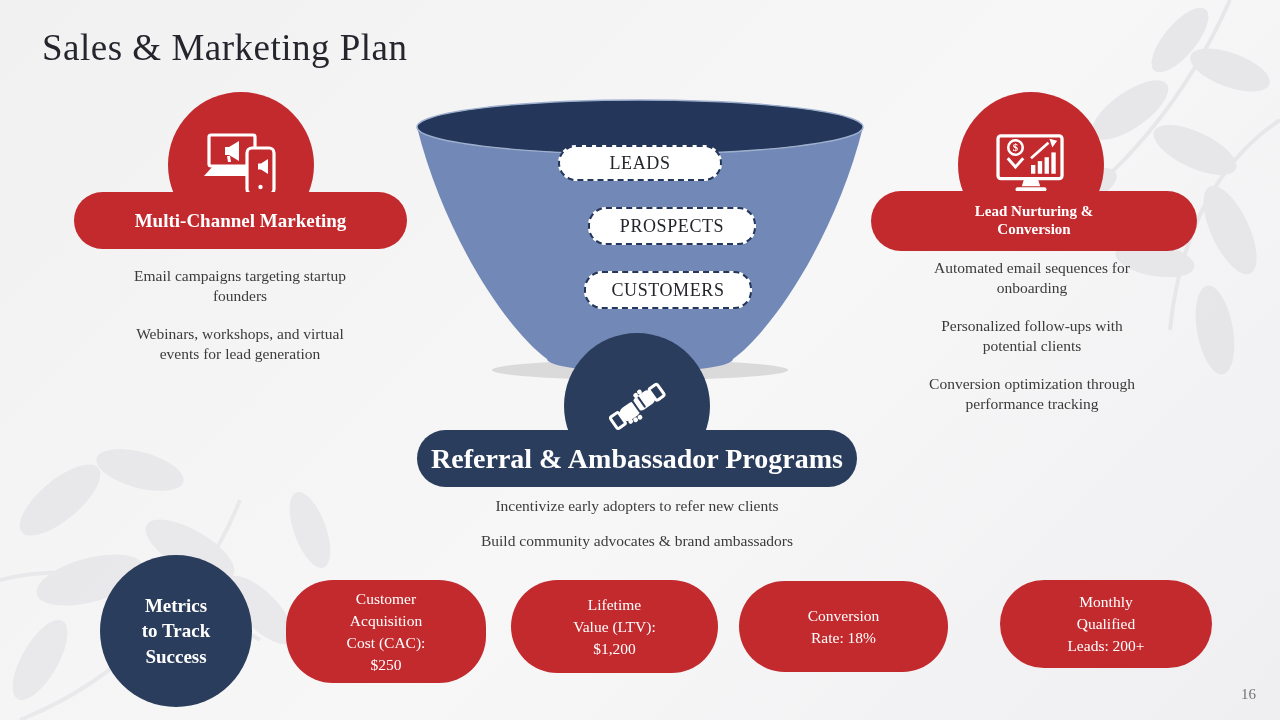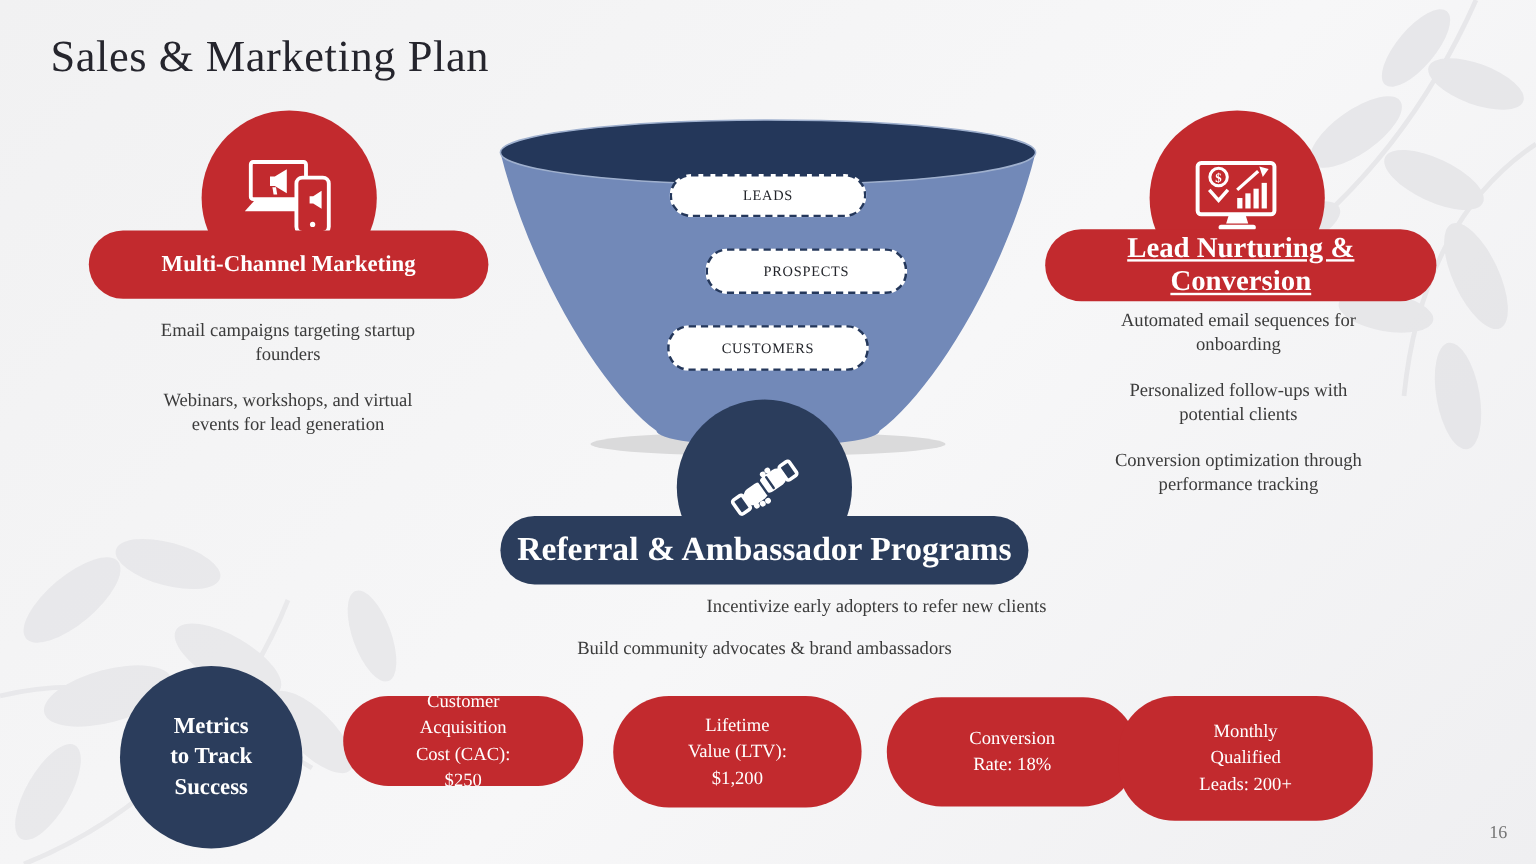--- a/index.html
+++ b/index.html
@@ -30,21 +30,21 @@
     text-align:center; color:#fff; font-weight:700; z-index:2; white-space:pre-line;
   }
   .col-item {
     white-space:pre-line; text-align:center; font-size:15.5px; line-height:1.26;
     color:#3B3B3B; margin-bottom:19px;
   }
   .col { z-index:2; text-align:center; }
   .stage-pill {
     background:#fff; border:2px dashed #24375A; border-radius:18px;
     display:flex; align-items:center; justify-content:center;
-    font-size:12px; letter-spacing:.6px; color:#23252B; z-index:2;
+    font-size:18px; letter-spacing:.6px; color:#23252B; z-index:2;
   }
   .center-line {
     width:470px; text-align:center; font-size:15.5px; color:#3B3B3B; z-index:2;
   }
   .metric-pill {
     border-radius:47px; font-weight:400; font-size:15.5px; line-height:1.42;
     z-index:2;
   }
   .page-num { right:24px; top:686px; font-size:15px; color:#757575; z-index:3; }
   svg { display:block; }
@@ -95,21 +95,21 @@
     <path d="M 19 34 C 46 142, 108 236, 149 266 A 93 13 0 0 0 335 266 C 376 236, 438 142, 465 34 A 223 27 0 0 1 19 34 Z" fill="#7289B8"></path>
     <ellipse cx="242" cy="34" rx="223" ry="27" fill="#24375A" stroke="#9FB0CE" stroke-width="1.3"></ellipse>
   </svg>
 
   <div class="abs stage-pill" style="left:558px; top:145px; width:164px; height:36px;">
     <span>LEADS</span>
   </div>
   <div class="abs stage-pill" style="left:588px; top:207px; width:168px; height:38px;">
     <span>PROSPECTS</span>
   </div>
-  <div class="abs stage-pill" style="left:556px; top:271px; width:168px; height:38px;justify-content:center;">
+  <div class="abs stage-pill" style="left:584px; top:271px; width:168px; height:38px;justify-content:center;">
     <span>CUSTOMERS</span>
   </div>
 
   <div class="abs circle red" style="left:168px; top:92px; width:146px; height:146px;">
     <svg width="80" height="70" viewBox="0 0 80 70">
       <rect x="8" y="5" width="46" height="31" rx="2" fill="none" stroke="#fff" stroke-width="3.2"></rect>
       <path d="M3 46 L12 36 h38 l9 10 z" fill="#fff"></path>
       <g fill="#fff">
         <path d="M38 11 l-10 6 h-4 v8 h4 l10 6 z"></path>
         <path d="M26 26 l1 6 h3 l-1 -6 z"></path>
@@ -142,21 +142,21 @@
       <g fill="#fff">
         <rect x="38" y="33" width="4.5" height="9"></rect>
         <rect x="45" y="29" width="4.5" height="13"></rect>
         <rect x="52" y="25" width="4.5" height="17"></rect>
         <rect x="59" y="20" width="4.5" height="22"></rect>
       </g>
       <path d="M38 26 L56 10" stroke="#fff" stroke-width="2.8" fill="none"></path>
       <path d="M57 6 l8 2 -5 7 z" fill="#fff"></path>
     </svg>
   </div>
-  <div class="abs pill red" style="left:871px; top:191px; width:326px; height:60px; font-size:24px; line-height:1.18;text-decoration:underline;">
+  <div class="abs pill red" style="left:871px; top:191px; width:326px; height:60px; font-size:15px; line-height:1.18;">
     <span>Lead Nurturing &amp;
 Conversion</span>
   </div>
   <div class="abs col" style="left:887px; top:258px; width:290px;">
     <div class="col-item">Automated email sequences for
 onboarding</div>
     <div class="col-item">Personalized follow-ups with
 potential clients</div>
     <div class="col-item">Conversion optimization through
 performance tracking</div>
@@ -177,36 +177,36 @@
           <circle cx="42" cy="22" r="2.4"></circle>
         </g>
         <path d="M31 26 v12" stroke="#2B3D5C" stroke-width="2" stroke-linecap="round" fill="none"></path>
         <path d="M38 26 v11" stroke="#2B3D5C" stroke-width="2" stroke-linecap="round" fill="none"></path>
       </g>
     </svg>
   </div>
   <div class="abs pill navy" style="left:417px; top:430px; width:440px; height:57px; font-size:28px;">
     <span>Referral &amp; Ambassador Programs</span>
   </div>
-  <div class="abs center-line" style="left:402px; top:497px;text-align:right;">Incentivize early adopters to refer new clients</div>
+  <div class="abs center-line" style="left:402px; top:497px;">Incentivize early adopters to refer new clients</div>
   <div class="abs center-line" style="left:402px; top:532px;">Build community advocates &amp; brand ambassadors</div>
 
   <div class="abs circle navy" style="left:100px; top:555px; width:152px; height:152px;">
     <div class="pill" style="background:none; font-size:19px; line-height:1.33;">Metrics
 to Track
 Success</div>
   </div>
-  <div class="abs pill red metric-pill" style="left:286px; top:580px; width:200px; height:75px;">Customer
+  <div class="abs pill red metric-pill" style="left:286px; top:580px; width:200px; height:103px;">Customer
 Acquisition
 Cost (CAC):
 $250</div>
   <div class="abs pill red metric-pill" style="left:511px; top:580px; width:207px; height:93px;">Lifetime
 Value (LTV):
 $1,200</div>
   <div class="abs pill red metric-pill" style="left:739px; top:581px; width:209px; height:91px;">Conversion
 Rate: 18%</div>
-  <div class="abs pill red metric-pill" style="left:932px; top:580px; width:212px; height:104px;">Monthly
+  <div class="abs pill red metric-pill" style="left:1000px; top:580px; width:212px; height:88px;">Monthly
 Qualified
 Leads: 200+</div>
 
   <div class="abs page-num">16</div>
 
 </div>
 
 </body></html>

